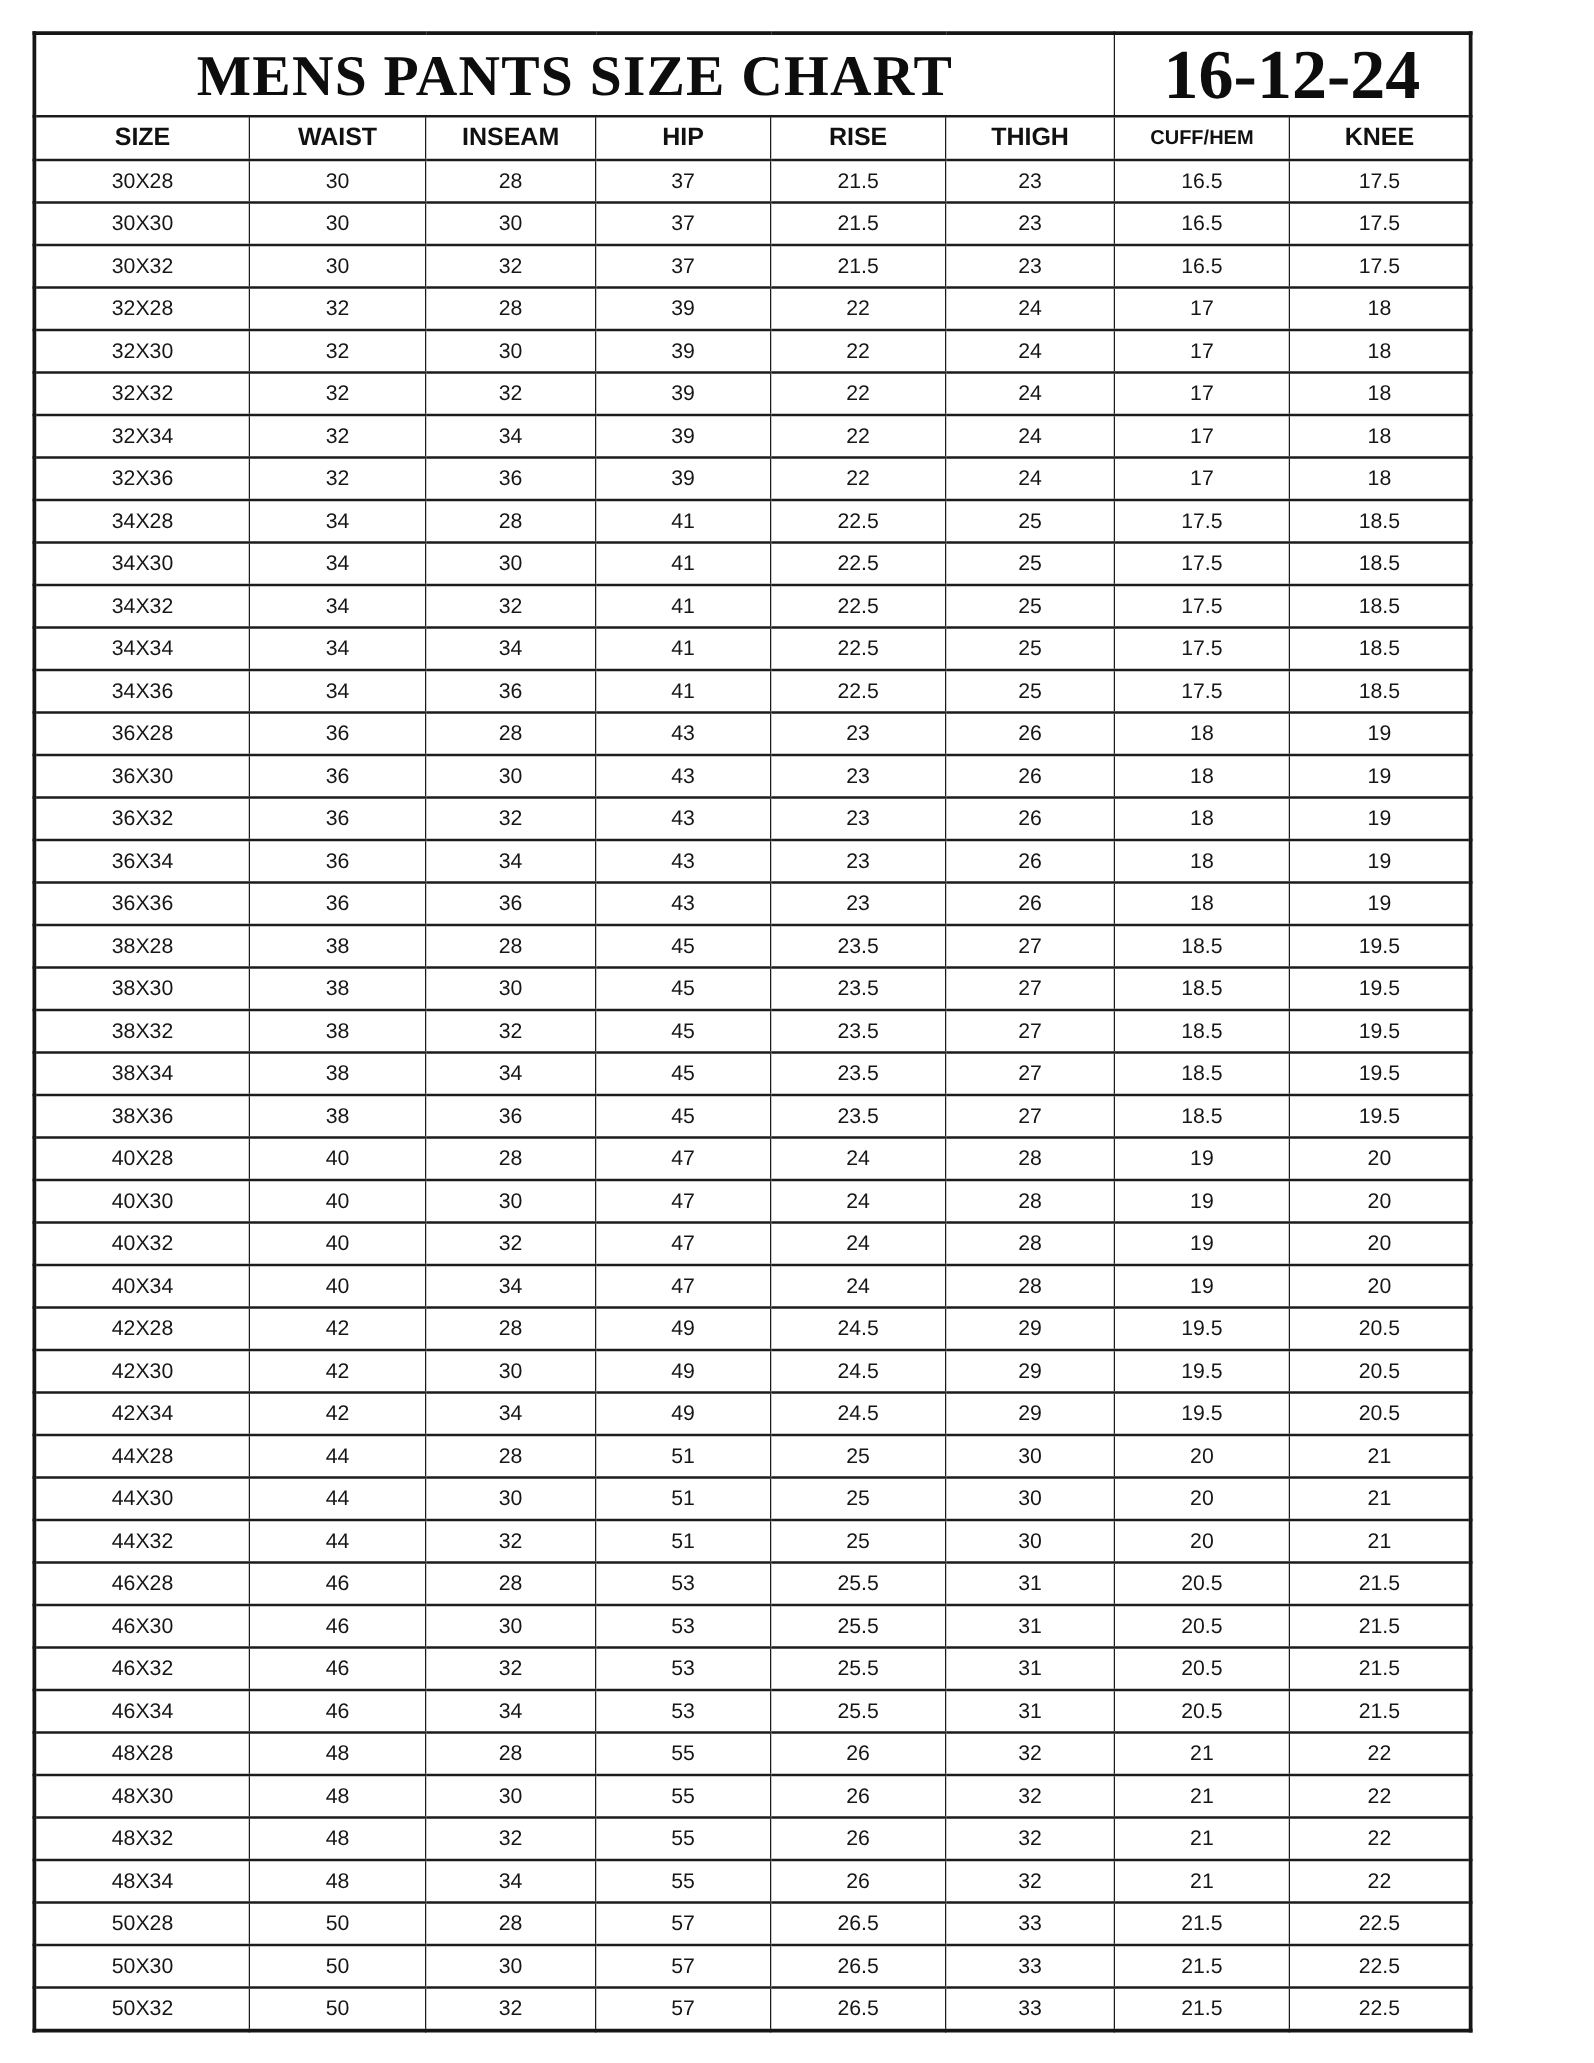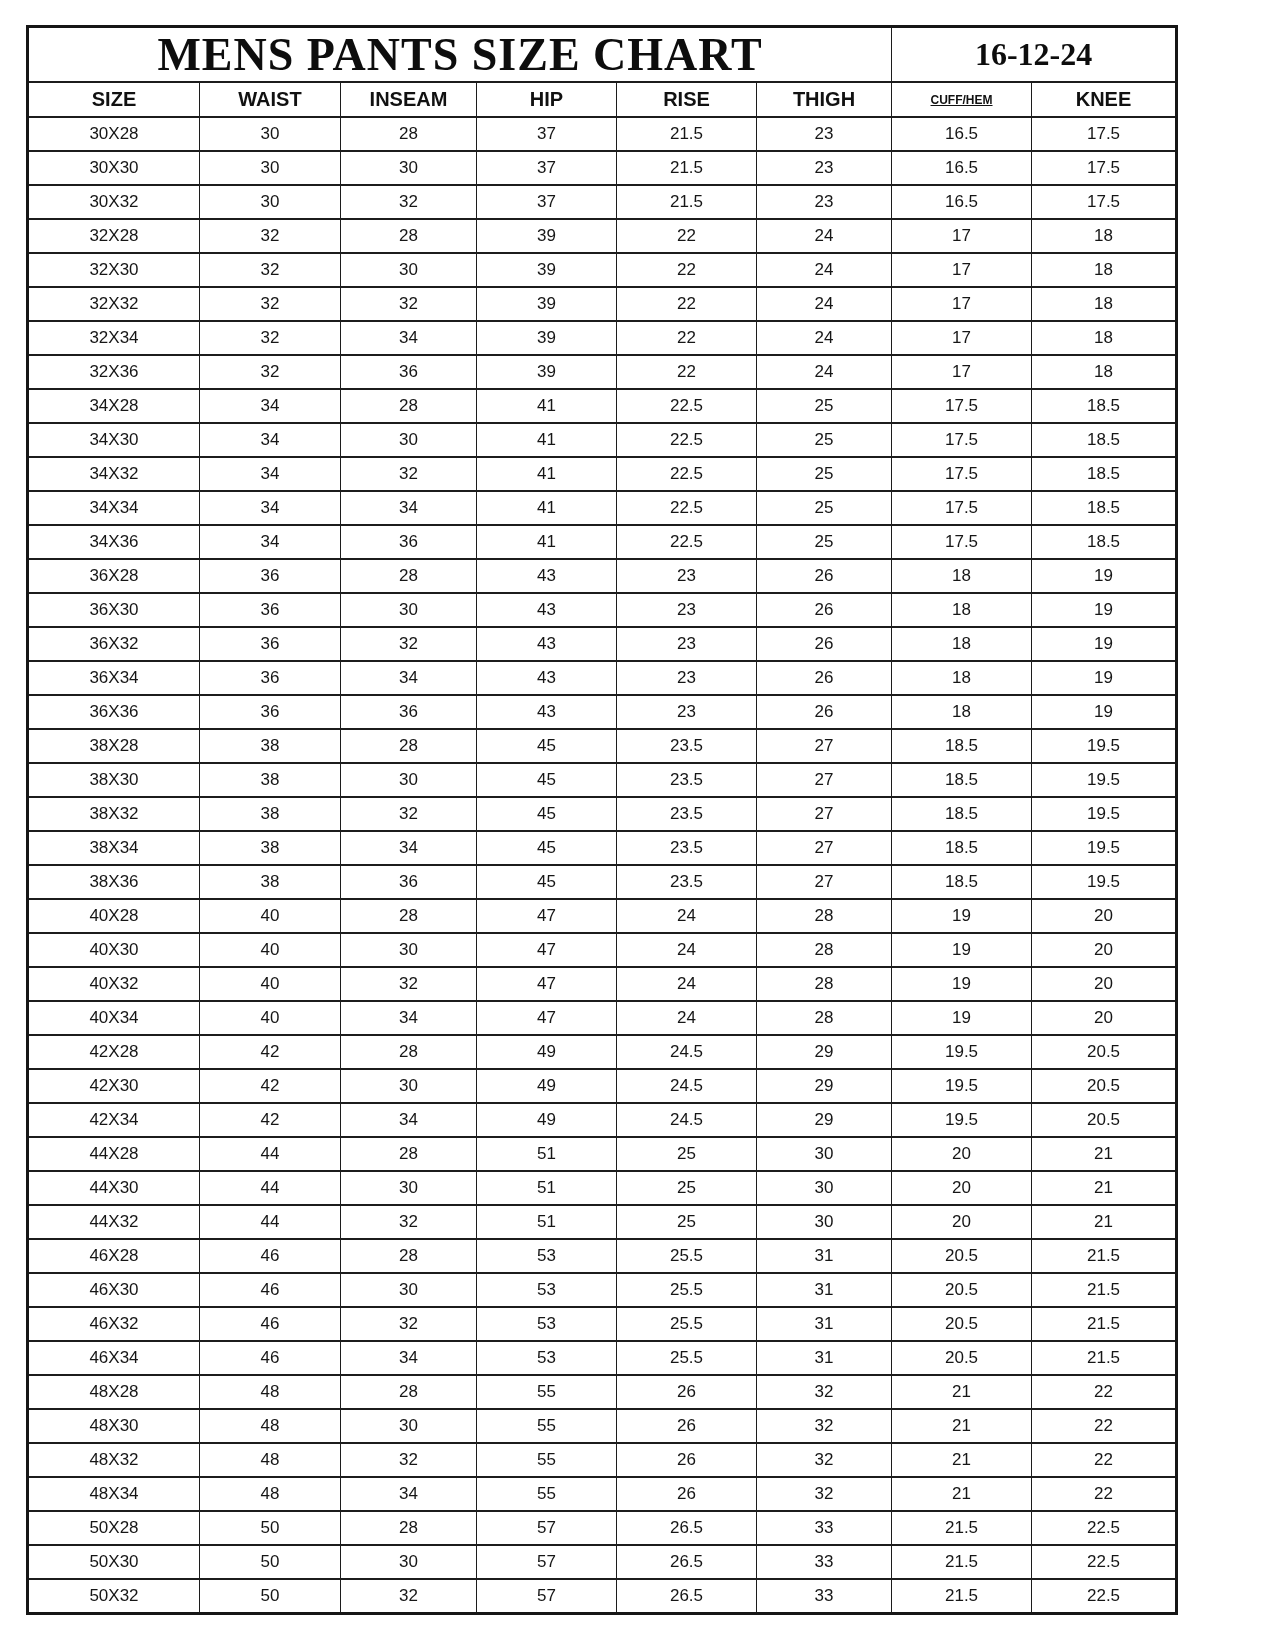--- a/index.html
+++ b/index.html
@@ -37,32 +37,31 @@
   tr.title-row th {
     height: 50px;
     font-family: "Liberation Serif", "DejaVu Serif", serif;
     font-weight: bold;
     font-size: 46px;
     letter-spacing: 1px;
     color: #0d0d0d;
     border-bottom: 2.5px solid #1c1c1c;
   }
   tr.title-row th.date-cell {
-    font-size: 32px;
+    font-size: 56px;
     letter-spacing: 0px;
   }
   tr.header-row th {
     height: 33px;
     font-size: 20px;
     font-weight: bold;
     letter-spacing: 0px;
   }
   tr.header-row th:nth-child(7) {
-    font-size: 12px; 
-    text-decoration: underline;
+    font-size: 16px; 
   }
   tbody td {
     height: 32px;
     font-size: 17px;
     font-weight: normal;
     color: #161616;
   }
   
   col.c0 { width: 172px; }
   col.c1 { width: 141px; }

